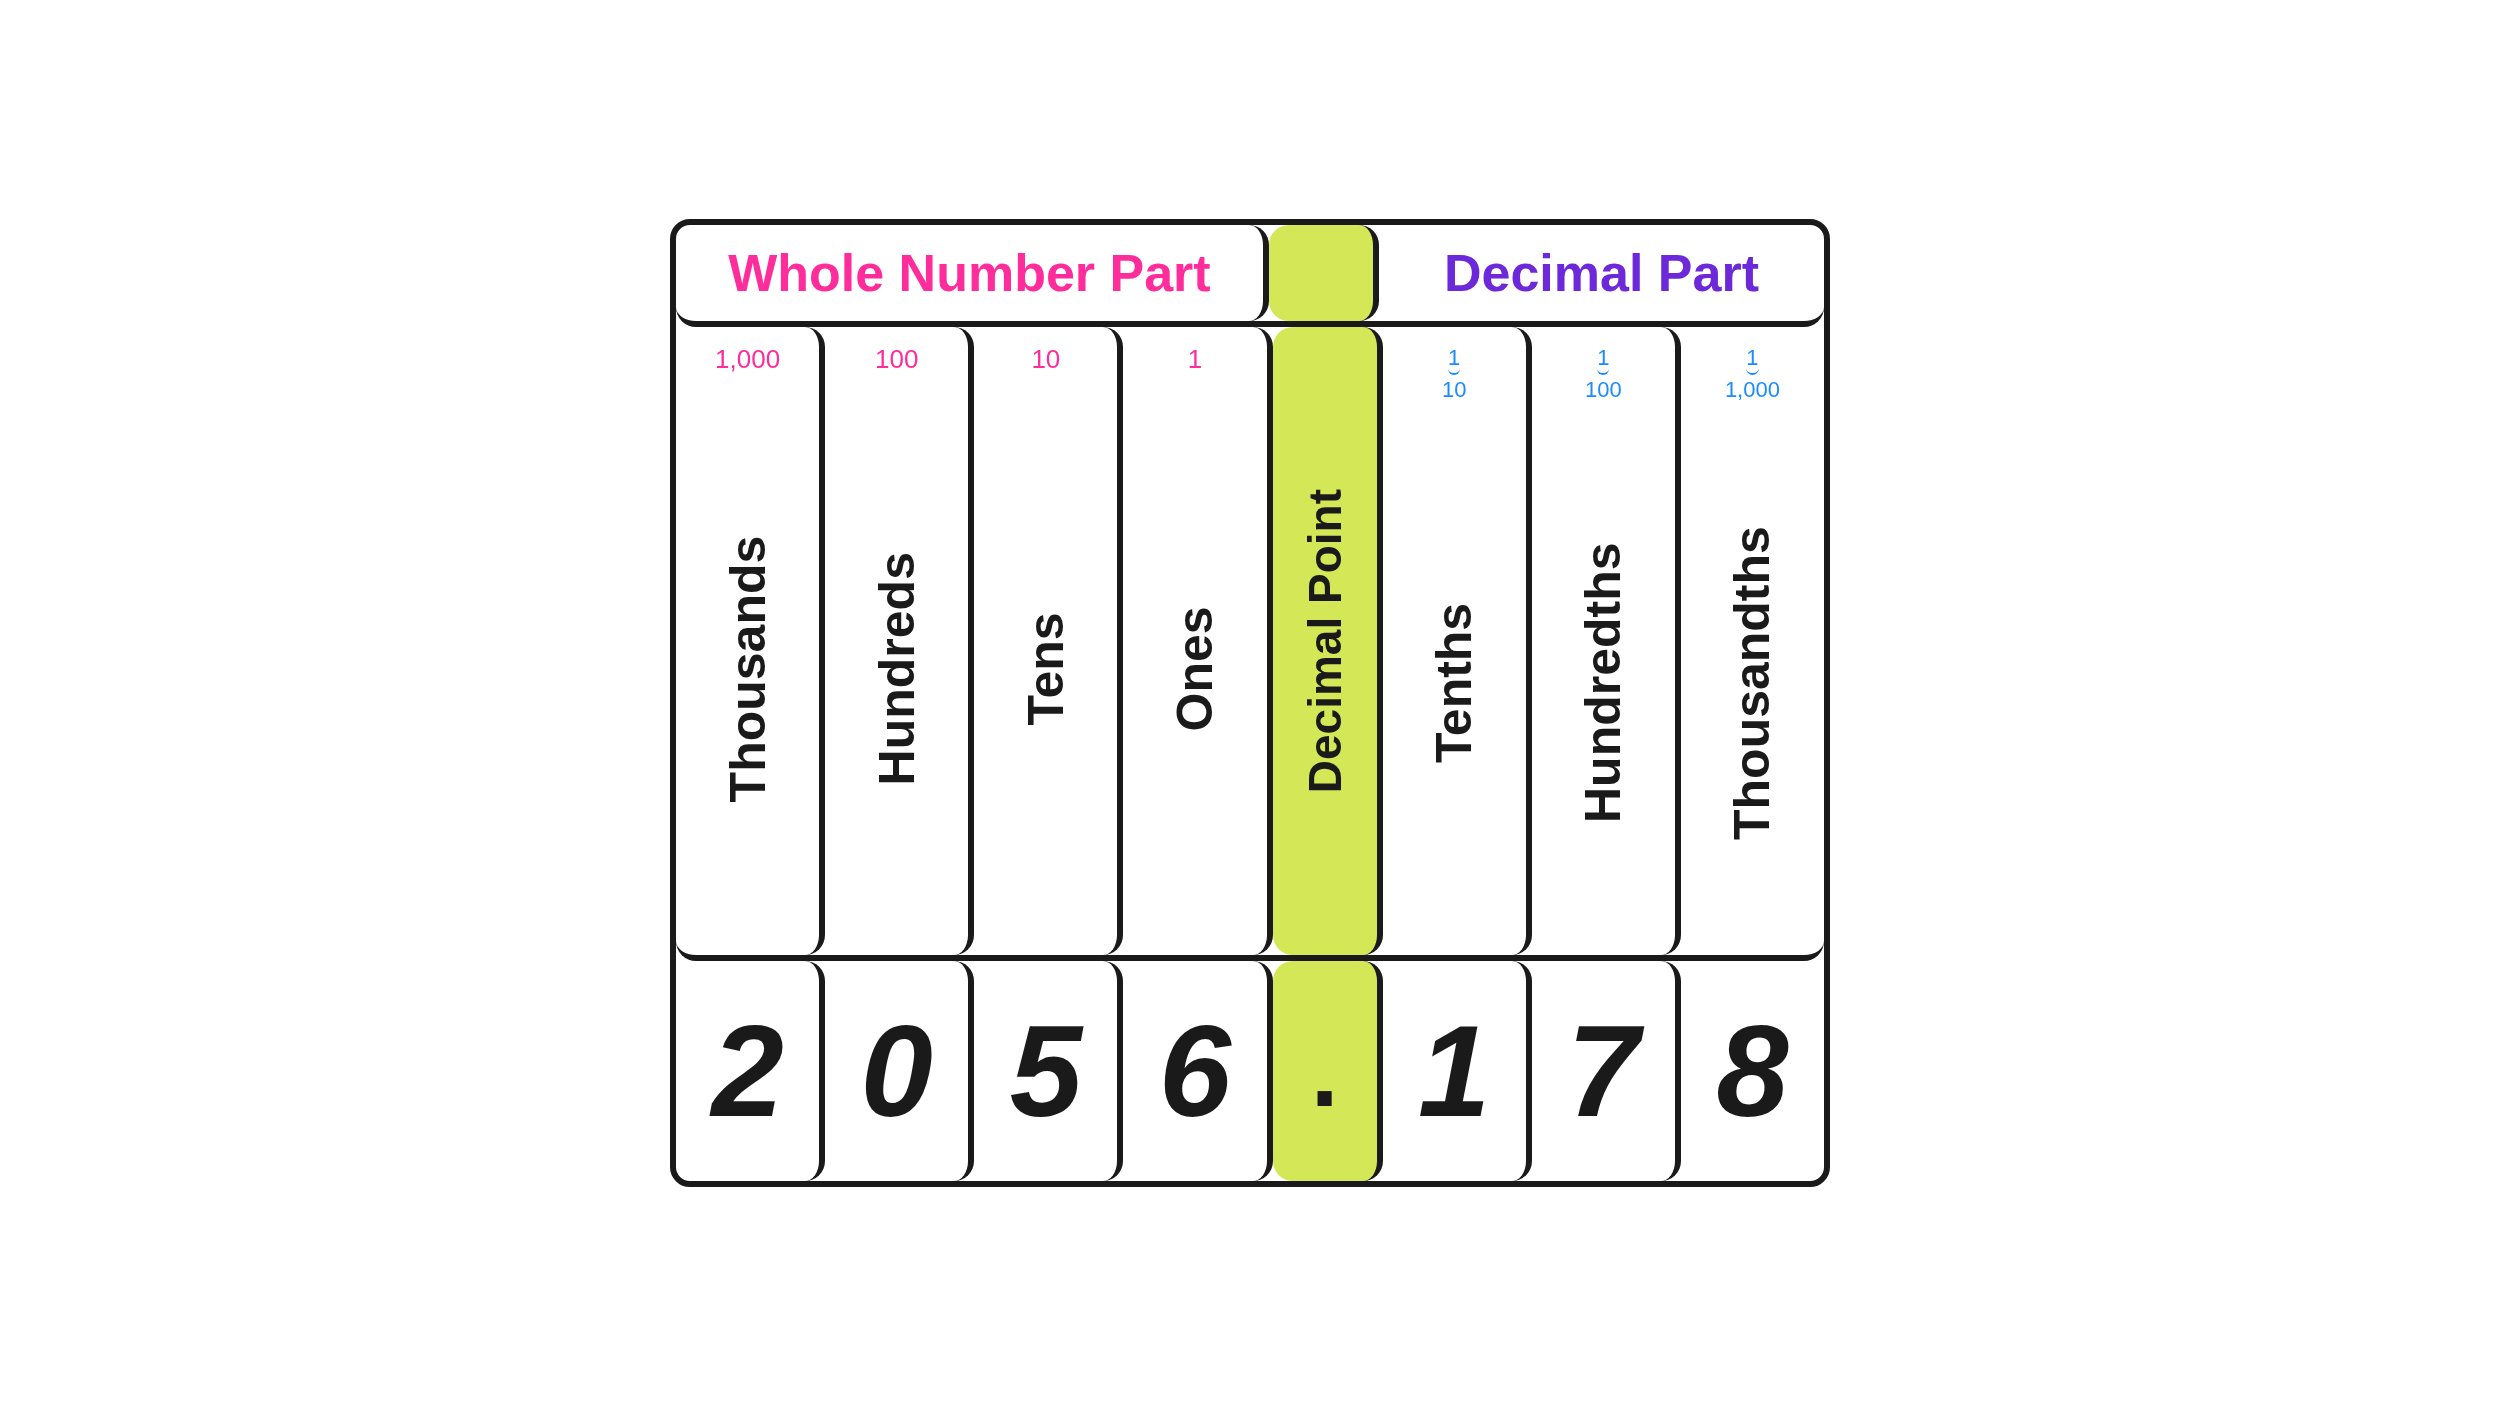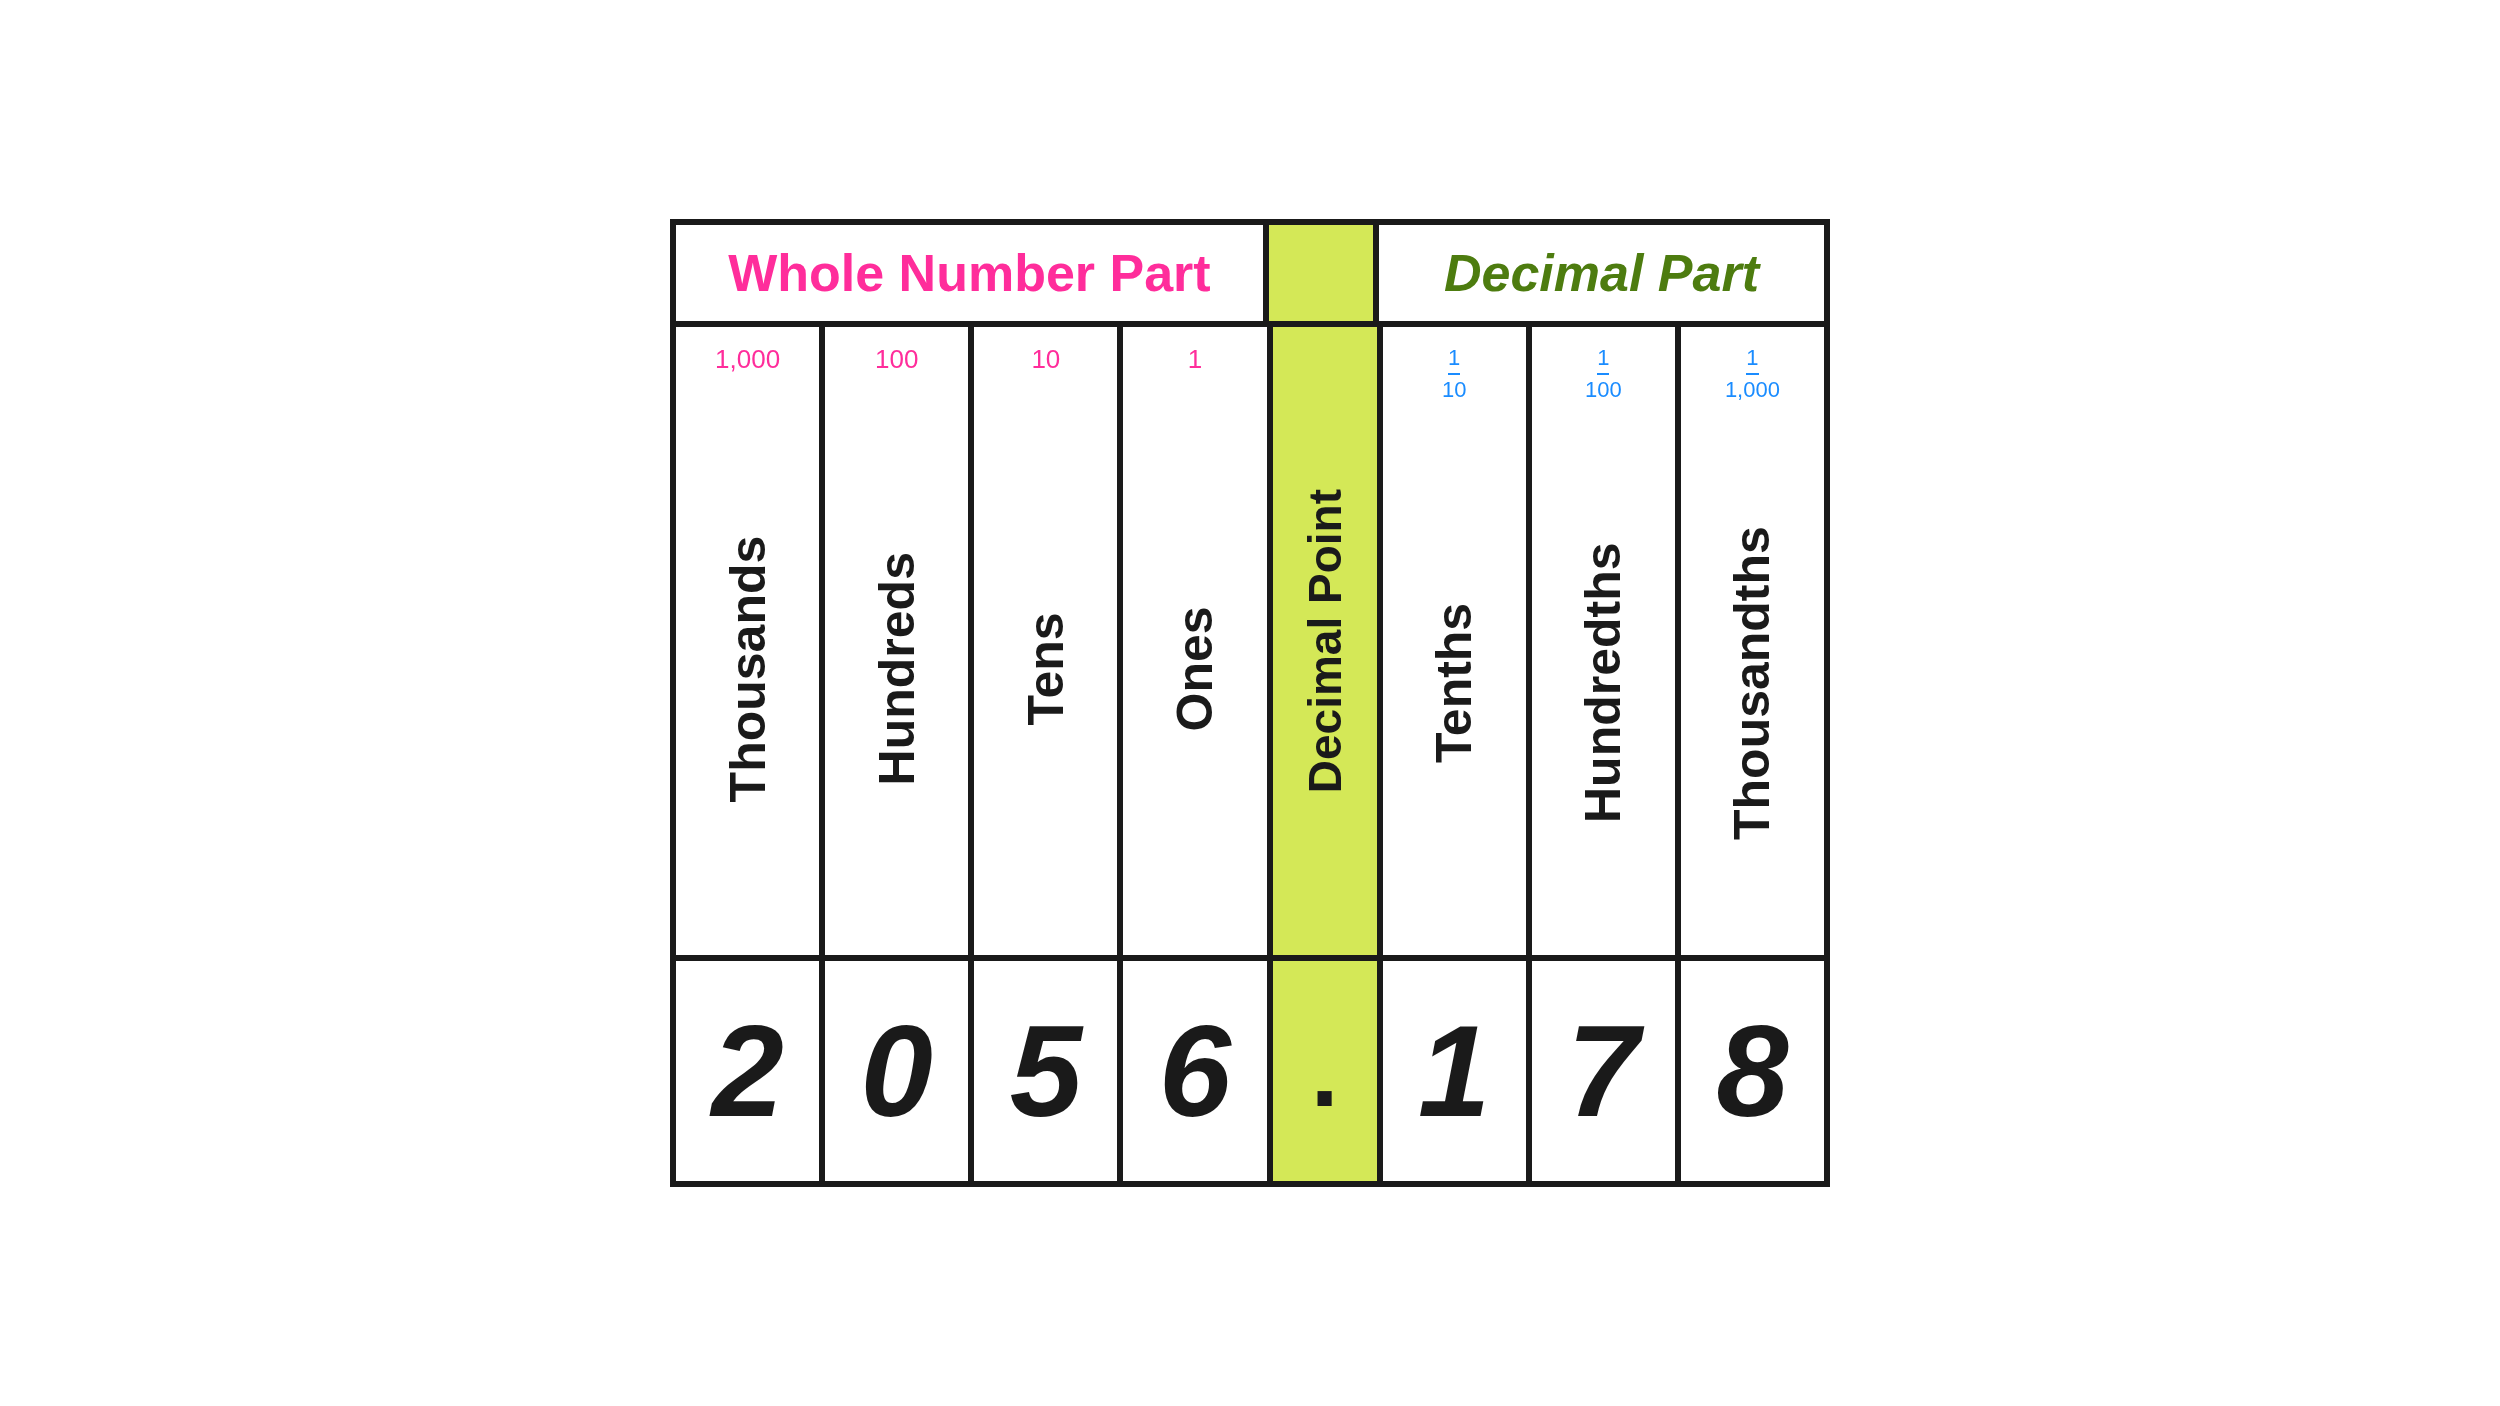--- a/index.html
+++ b/index.html
@@ -1,15 +1,15 @@
 <!DOCTYPE html>
 <html><head>
   <meta charset="utf-8">
   <style>
-    * { box-sizing: border-box; margin: 0; padding: 0; }
+    * { box-sizing: border-box; margin: 0; padding: 0; border-radius: 20px; }
 
     body {
       background: #ffffff;
       display: flex;
       align-items: center;
       justify-content: center;
       width: 2500px;
       height: 1406px;
       font-family: Arial, sans-serif;
     }
@@ -48,22 +48,21 @@
 
     .header-whole-title {
       font-size: 52px;
       font-weight: bold;
       color: #ff2d9b;
     }
 
     .header-decimal-title {
       font-size: 52px;
       font-weight: bold;
-      color: #4d7c0f;
-      font-style: italic;
+      color: #6d28d9;
     }
 
     
     .subheader-row {
       display: flex;
       border-bottom: 6px solid #1a1a1a;
       height: 634px;
     }
 
     .place-cell {

